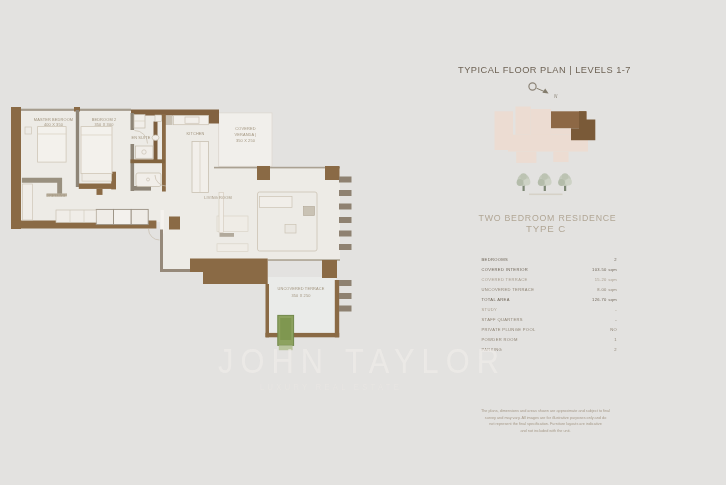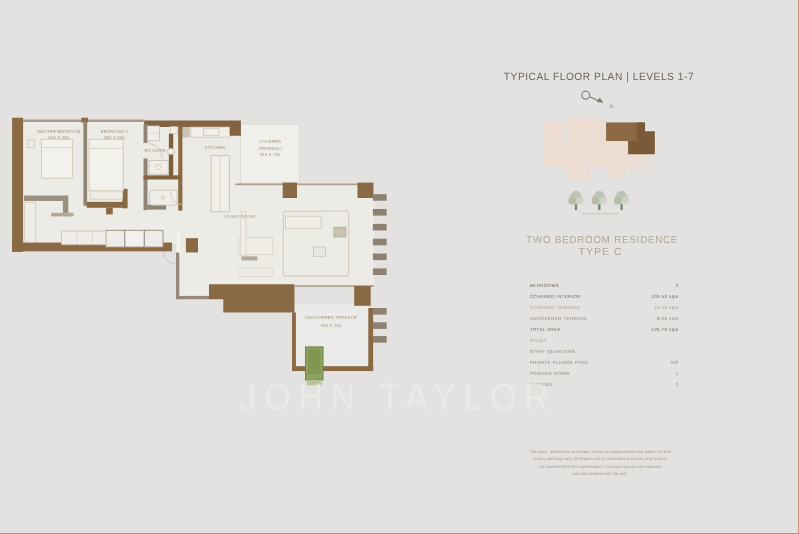--- a/index.html
+++ b/index.html
@@ -1,17 +1,17 @@
 <!DOCTYPE html>
 <html><head>
 <meta charset="utf-8">
 <style>
   html,body{margin:0;padding:0;}
   body{width:726px;height:485px;overflow:hidden;background:#e3e2e0;font-family:"Liberation Sans",sans-serif;}
-  #stage{position:relative;width:726px;height:485px;background:#c2410c;}
+  #stage{position:relative;width:726px;height:485px;background:#ef4444;}
   svg{position:absolute;left:0;top:0;filter:blur(0.35px);}
   text{font-family:"Liberation Sans",sans-serif;}
 </style>
 </head>
 <body>
 <div id="stage">
 <svg width="726" height="485" viewBox="0 0 726 485">
 
   <rect x="0" y="0" width="726" height="485" fill="#e3e2e0"></rect>
 

